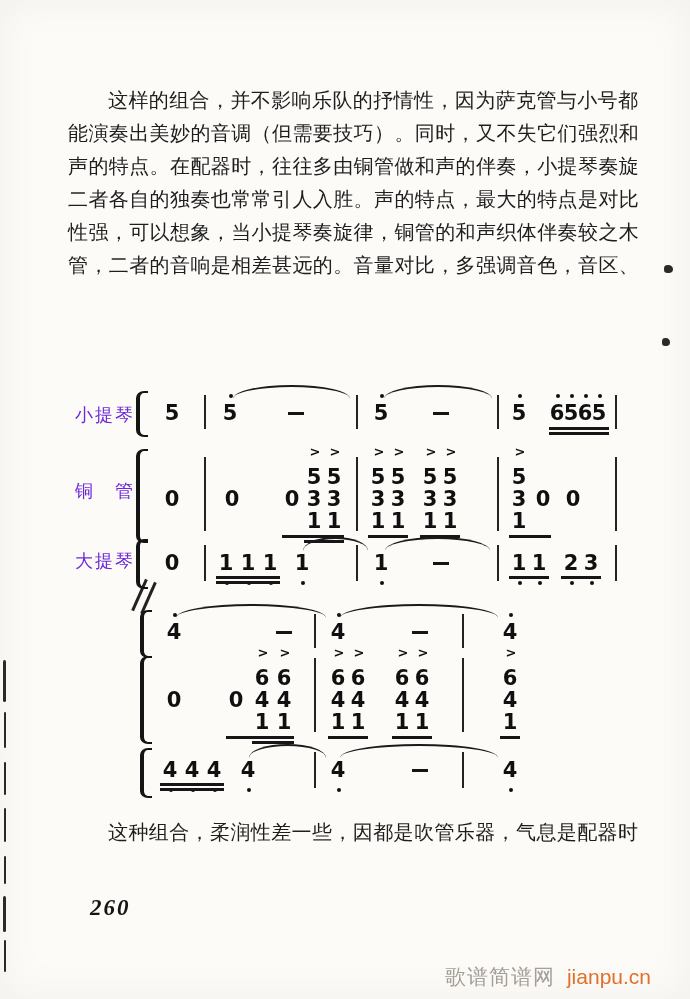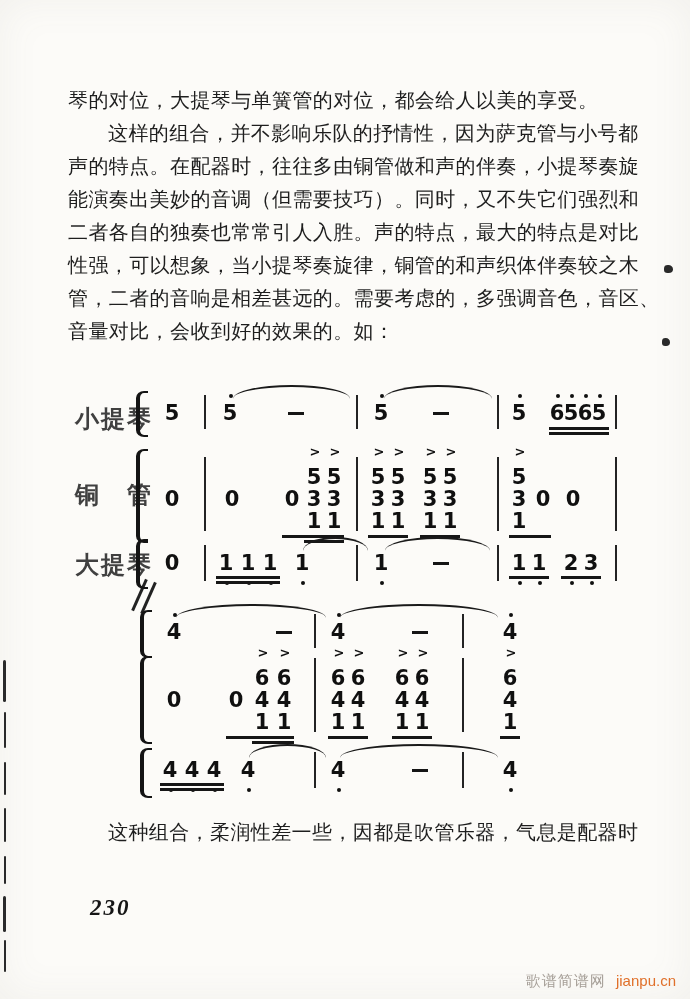--- a/index.html
+++ b/index.html
@@ -9,39 +9,39 @@
   
   .text-block{position:absolute;left:68px;width:585px;}
   .text-block.top{top:84px;}
   .text-block.bottom{top:816px;}
   .tline{height:33px;line-height:33px;font-size:20px;letter-spacing:0.4px;white-space:nowrap;}
   .tline.ind{padding-left:40px;}
   
   .score{position:absolute;left:0;top:0;width:690px;height:999px;pointer-events:none;}
   .msys{position:absolute;left:0;width:690px;}
   .msys *{position:absolute;}
-  .slabel{left:75px;font-size:24px;font-weight:700;letter-spacing:2px;color:#404040;white-space:nowrap;}
+  .slabel{left:75px;font-size:18px;font-weight:400;letter-spacing:2px;color:#6d28d9;white-space:nowrap;}
   .sbracket{width:8px;border-left:4px solid #141414;border-top:2px solid #141414;border-bottom:2px solid #141414;
             border-top-left-radius:8px 7px;border-bottom-left-radius:8px 7px;}
   .mbar{width:2px;background:#232323;}
   .mnote{width:16px;margin-left:-2px;text-align:center;font-family:"DejaVu Sans","Liberation Sans",sans-serif;
          font-weight:bold;font-size:21px;line-height:24px;height:24px;color:#101010;}
   .mdash{width:16px;height:3px;background:#151515;}
   .mdot{width:4px;height:4px;border-radius:50%;background:#101010;}
   .macc{width:14px;text-align:center;font-family:"DejaVu Sans",sans-serif;font-weight:bold;font-size:13px;
         line-height:14px;color:#101010;}
   .muline{height:2.5px;background:#161616;}
   .mslur{height:13px;border-top:2.5px solid #1a1a1a;border-top-left-radius:55% 100%;border-top-right-radius:55% 100%;}
   .sys-divider{position:absolute;left:138px;top:578px;width:30px;height:40px;}
   .sys-divider i{position:absolute;display:block;width:3px;height:34px;background:#222;transform:rotate(24deg);}
   .sys-divider i:nth-child(2){left:9px;top:3px;}
   
   .page-number{position:absolute;left:90px;top:895px;font-size:23px;font-weight:bold;font-style:italic;
                letter-spacing:2px;color:#151515;}
-  .watermark{position:absolute;right:14px;bottom:8px;font-size:15px;white-space:nowrap;
+  .watermark{position:absolute;right:39px;bottom:8px;font-size:21px;white-space:nowrap;
              font-family:"Liberation Sans","DejaVu Sans",sans-serif;}
   .watermark .wm-cn{color:#a59e97;letter-spacing:1px;}
   .watermark .wm-en{color:#e0702a;margin-left:6px;}
   
   .scan-artifacts i{position:absolute;display:block;background:#2a2a2a;}
   .edge-dash{width:3px;border-radius:2px;}
   .speck{border-radius:45% 55% 50% 40%;}
 </style>
 </head>
 <body>
@@ -54,28 +54,26 @@
     <i class="edge-dash" style="left:4px;top:762px;height:33px;width:2px;"></i>
     <i class="edge-dash" style="left:4px;top:808px;height:34px;width:2px;"></i>
     <i class="edge-dash" style="left:4px;top:856px;height:28px;width:2px;"></i>
     <i class="edge-dash" style="left:3px;top:896px;height:36px;"></i>
     <i class="edge-dash" style="left:4px;top:940px;height:32px;width:2px;"></i>
     <i class="speck" style="left:664px;top:265px;width:9px;height:8px;"></i>
     <i class="speck" style="left:662px;top:338px;width:8px;height:8px;"></i>
   </div>
 
   <div class="text-block top">
-      <div class="tline">琴的对位，大提琴与单簧管的对位，都会给人以美的享受。</div>
       <div class="tline ind">这样的组合，并不影响乐队的抒情性，因为萨克管与小号都</div>
+      <div class="tline">能演奏出美妙的音调（但需要技巧）。同时，又不失它们强烈和</div>
       <div class="tline">声的特点。在配器时，往往多由铜管做和声的伴奏，小提琴奏旋</div>
-      <div class="tline">能演奏出美妙的音调（但需要技巧）。同时，又不失它们强烈和</div>
       <div class="tline">二者各自的独奏也常常引人入胜。声的特点，最大的特点是对比</div>
       <div class="tline">性强，可以想象，当小提琴奏旋律，铜管的和声织体伴奏较之木</div>
-      <div class="tline">管，二者的音响是相差甚远的。需要考虑的，多强调音色，音区、</div>
-      <div class="tline">音量对比，会收到好的效果的。如：</div>
+      <div class="tline">管，二者的音响是相差甚远的。音量对比，多强调音色，音区、</div>
     </div>
 
   <div class="score">
     <div class="sys-divider">
         <i></i>
         <i></i>
       </div>
   <div class="msys" style="top: 393px; height: 200px;">
         <div class="slabel" style="top: 10px;">小提琴</div>
         <div class="sbracket" style="left: 136px; top: -2px; height: 42px;"></div>
@@ -253,20 +251,20 @@
         <div class="muline" style="left: 160px; width: 64px; top: 190px;"></div>
         <div class="mslur" style="left: 249px; width: 77px; top: 146px;"></div>
         <div class="mslur" style="left: 340px; width: 158px; top: 146px;"></div>
       </div>
     </div>
 
   <div class="text-block bottom">
       <div class="tline ind">这种组合，柔润性差一些，因都是吹管乐器，气息是配器时</div>
     </div>
 
-  <div class="page-number">230</div>
+  <div class="page-number">260</div>
 
   <div class="watermark">
     <span class="wm-cn">歌谱简谱网</span>
     <span class="wm-en">jianpu.cn</span>
   </div>
 
 </div>
 
 </body></html>

